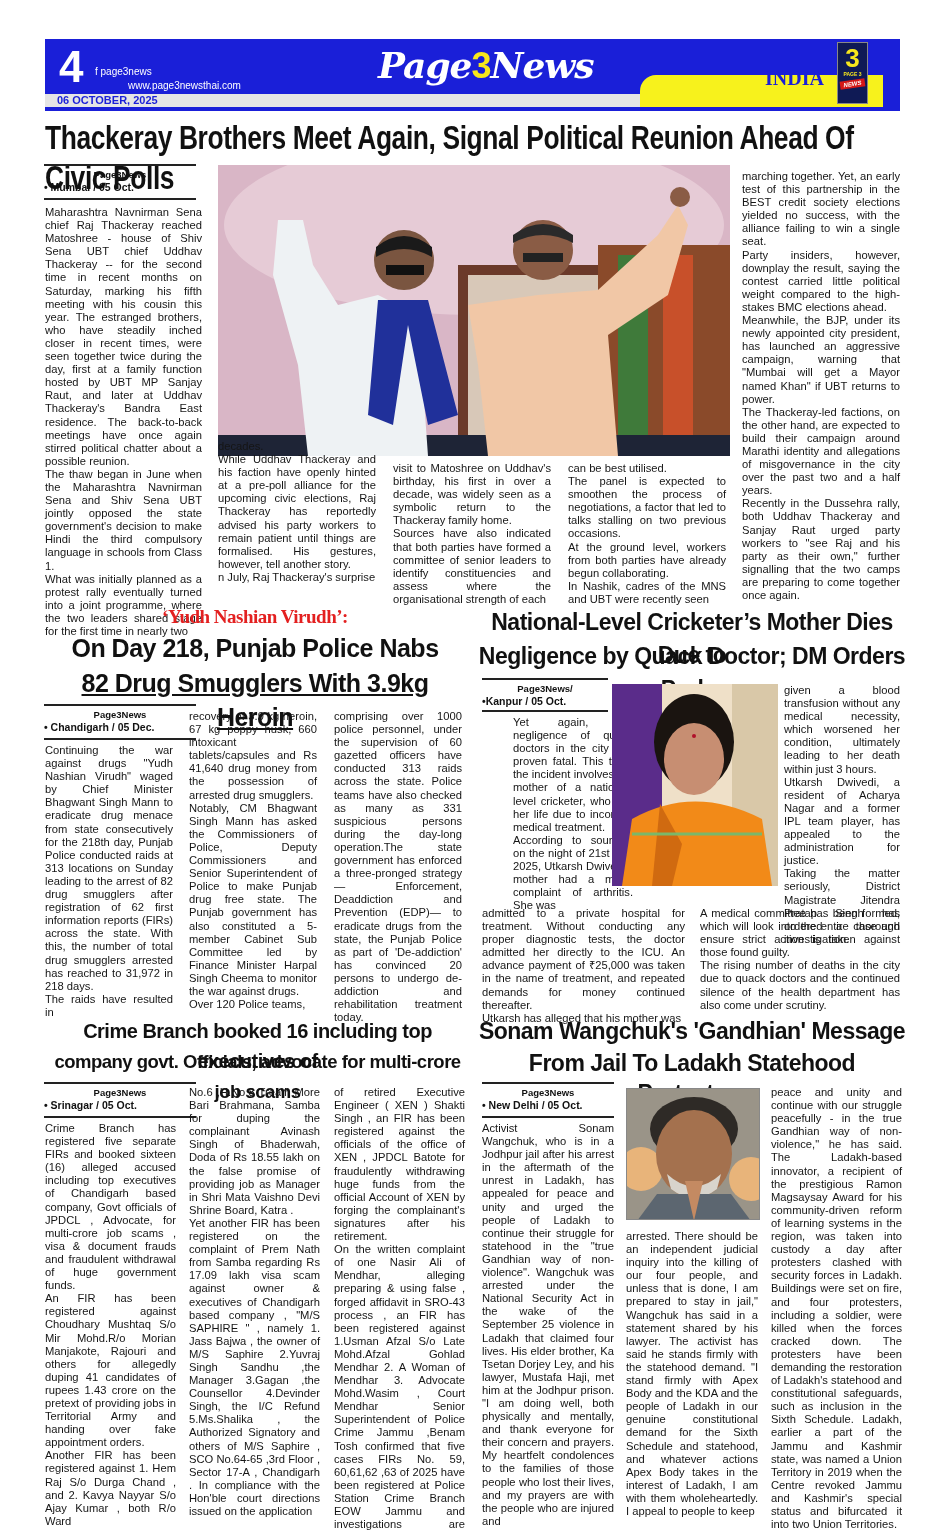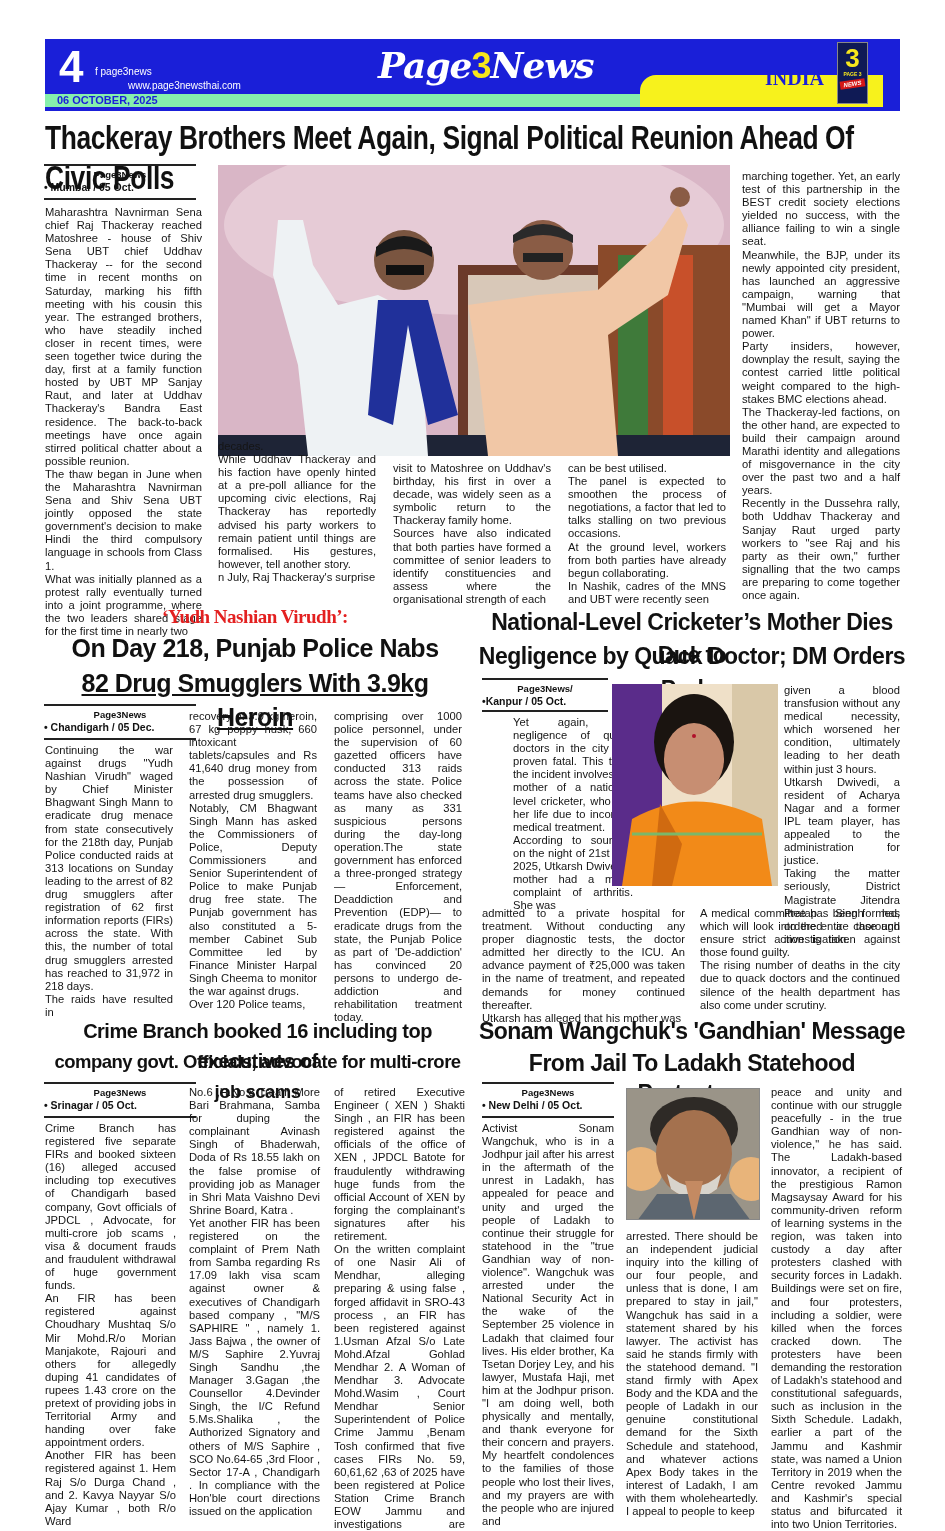--- a/index.html
+++ b/index.html
@@ -4,21 +4,21 @@
 <style>
   * { box-sizing: border-box; margin: 0; padding: 0; }
   html, body { width: 945px; height: 1531px; background: #ffffff; overflow: hidden; }
   body { position: relative; font-family: "Liberation Sans", sans-serif; color: #111; }
 
   
   .masthead { position: absolute; left: 45px; top: 39px; width: 855px; height: 70px; background: #1a1fd8; }
   .masthead .page-num { position: absolute; left: 14px; top: 6px; font: bold 44px/44px "Liberation Sans", sans-serif; color: #fff; letter-spacing: -2px; }
   .masthead .social { position: absolute; left: 50px; top: 27px; font: 10px/12px "Liberation Sans", sans-serif; color: #fff; }
   .masthead .web { position: absolute; left: 51px; top: 41px; font: 10px/12px "Liberation Sans", sans-serif; color: #fff; margin-left: 32px; }
-  .masthead .date-strip { position: absolute; left: 0; top: 55px; width: 640px; height: 13px; background: #86efac; }
+  .masthead .date-strip { position: absolute; left: 0; top: 55px; width: 640px; height: 13px; background: #e5e5e5; }
   .masthead .date { position: absolute; left: 12px; top: 0px; font: bold 11px/13px "Liberation Sans", sans-serif; color: #1a1fd8; }
   .masthead .logo { position: absolute; left: 333px; top: 6px; font: bold 36px/40px "DejaVu Serif", serif; color: #fff; font-style: italic; letter-spacing: -1px; }
   .masthead .logo .three { color: #f7e71c; font-style: normal; font-family: "Liberation Sans", sans-serif; font-weight: bold; }
   .masthead .india-band { position: absolute; left: 595px; top: 36px; width: 243px; height: 32px; background: #f7f21c; border-top-left-radius: 16px; }
   .masthead .india { position: absolute; left: 720px; top: 27px; font: bold 20px/24px "Liberation Serif", serif; color: #1a1fd8; }
   .masthead .badge { position: absolute; left: 792px; top: 3px; width: 31px; height: 62px; background: #0f1a55; border: 1px solid #888; text-align: center; }
   .masthead .badge .b3 { font: bold 26px/26px "Liberation Sans", sans-serif; color: #f7e71c; display: block; margin-top: 2px; }
   .masthead .badge .bp { font: bold 5px/6px "Liberation Sans", sans-serif; color: #f7e71c; display: block; }
   .masthead .badge .bn { font: bold italic 6px/8px "Liberation Sans", sans-serif; color: #fff; background: #d41818; display: block; margin: 3px 2px 0; transform: rotate(-8deg); }
   .masthead .bottom-rule { position: absolute; left: 0; top: 68px; width: 855px; height: 4px; background: #1a1fd8; }
@@ -111,22 +111,22 @@
     <p>Sources have also indicated that both parties have formed a committee of senior leaders to identify constituencies and assess where the organisational strength of each</p>
   </div>
   <div class="col" style="left:568px;top:462px;width:158px;">
     <p>can be best utilised.</p>
     <p>The panel is expected to smoothen the process of negotiations, a factor that led to talks stalling on two previous occasions.</p>
     <p>At the ground level, workers from both parties have already begun collaborating.</p>
     <p>In Nashik, cadres of the MNS and UBT were recently seen</p>
   </div>
   <div class="col" style="left:742px;top:170px;width:158px;">
     <p>marching together. Yet, an early test of this partnership in the BEST credit society elections yielded no success, with the alliance failing to win a single seat.</p>
+    <p>Party insiders, however, downplay the result, saying the contest carried little political weight compared to the high-stakes BMC elections ahead.</p>
     <p>Meanwhile, the BJP, under its newly appointed city president, has launched an aggressive campaign, warning that "Mumbai will get a Mayor named Khan" if UBT returns to power.</p>
-    <p>Party insiders, however, downplay the result, saying the contest carried little political weight compared to the high-stakes BMC elections ahead.</p>
     <p>The Thackeray-led factions, on the other hand, are expected to build their campaign around Marathi identity and allegations of misgovernance in the city over the past two and a half years.</p>
     <p>Recently in the Dussehra rally, both Uddhav Thackeray and Sanjay Raut urged party workers to "see Raj and his party as their own," further signalling that the two camps are preparing to come together once again.</p>
   </div>
 </article>
 
 <article>
   <div class="hl hl-red" style="left:45px;top:605px;width:420px;font-size:19px;line-height:24px;">‘Yudh Nashian Virudh’:</div>
   <h2 class="hl" style="left:45px;top:631px;width:420px;font-size:25px;line-height:34px;">On Day 218, Punjab Police Nabs</h2>
   <h2 class="hl" style="left:45px;top:666px;width:420px;font-size:25px;line-height:34px;text-decoration:underline;">82 Drug Smugglers With 3.9kg Heroin</h2>
 

